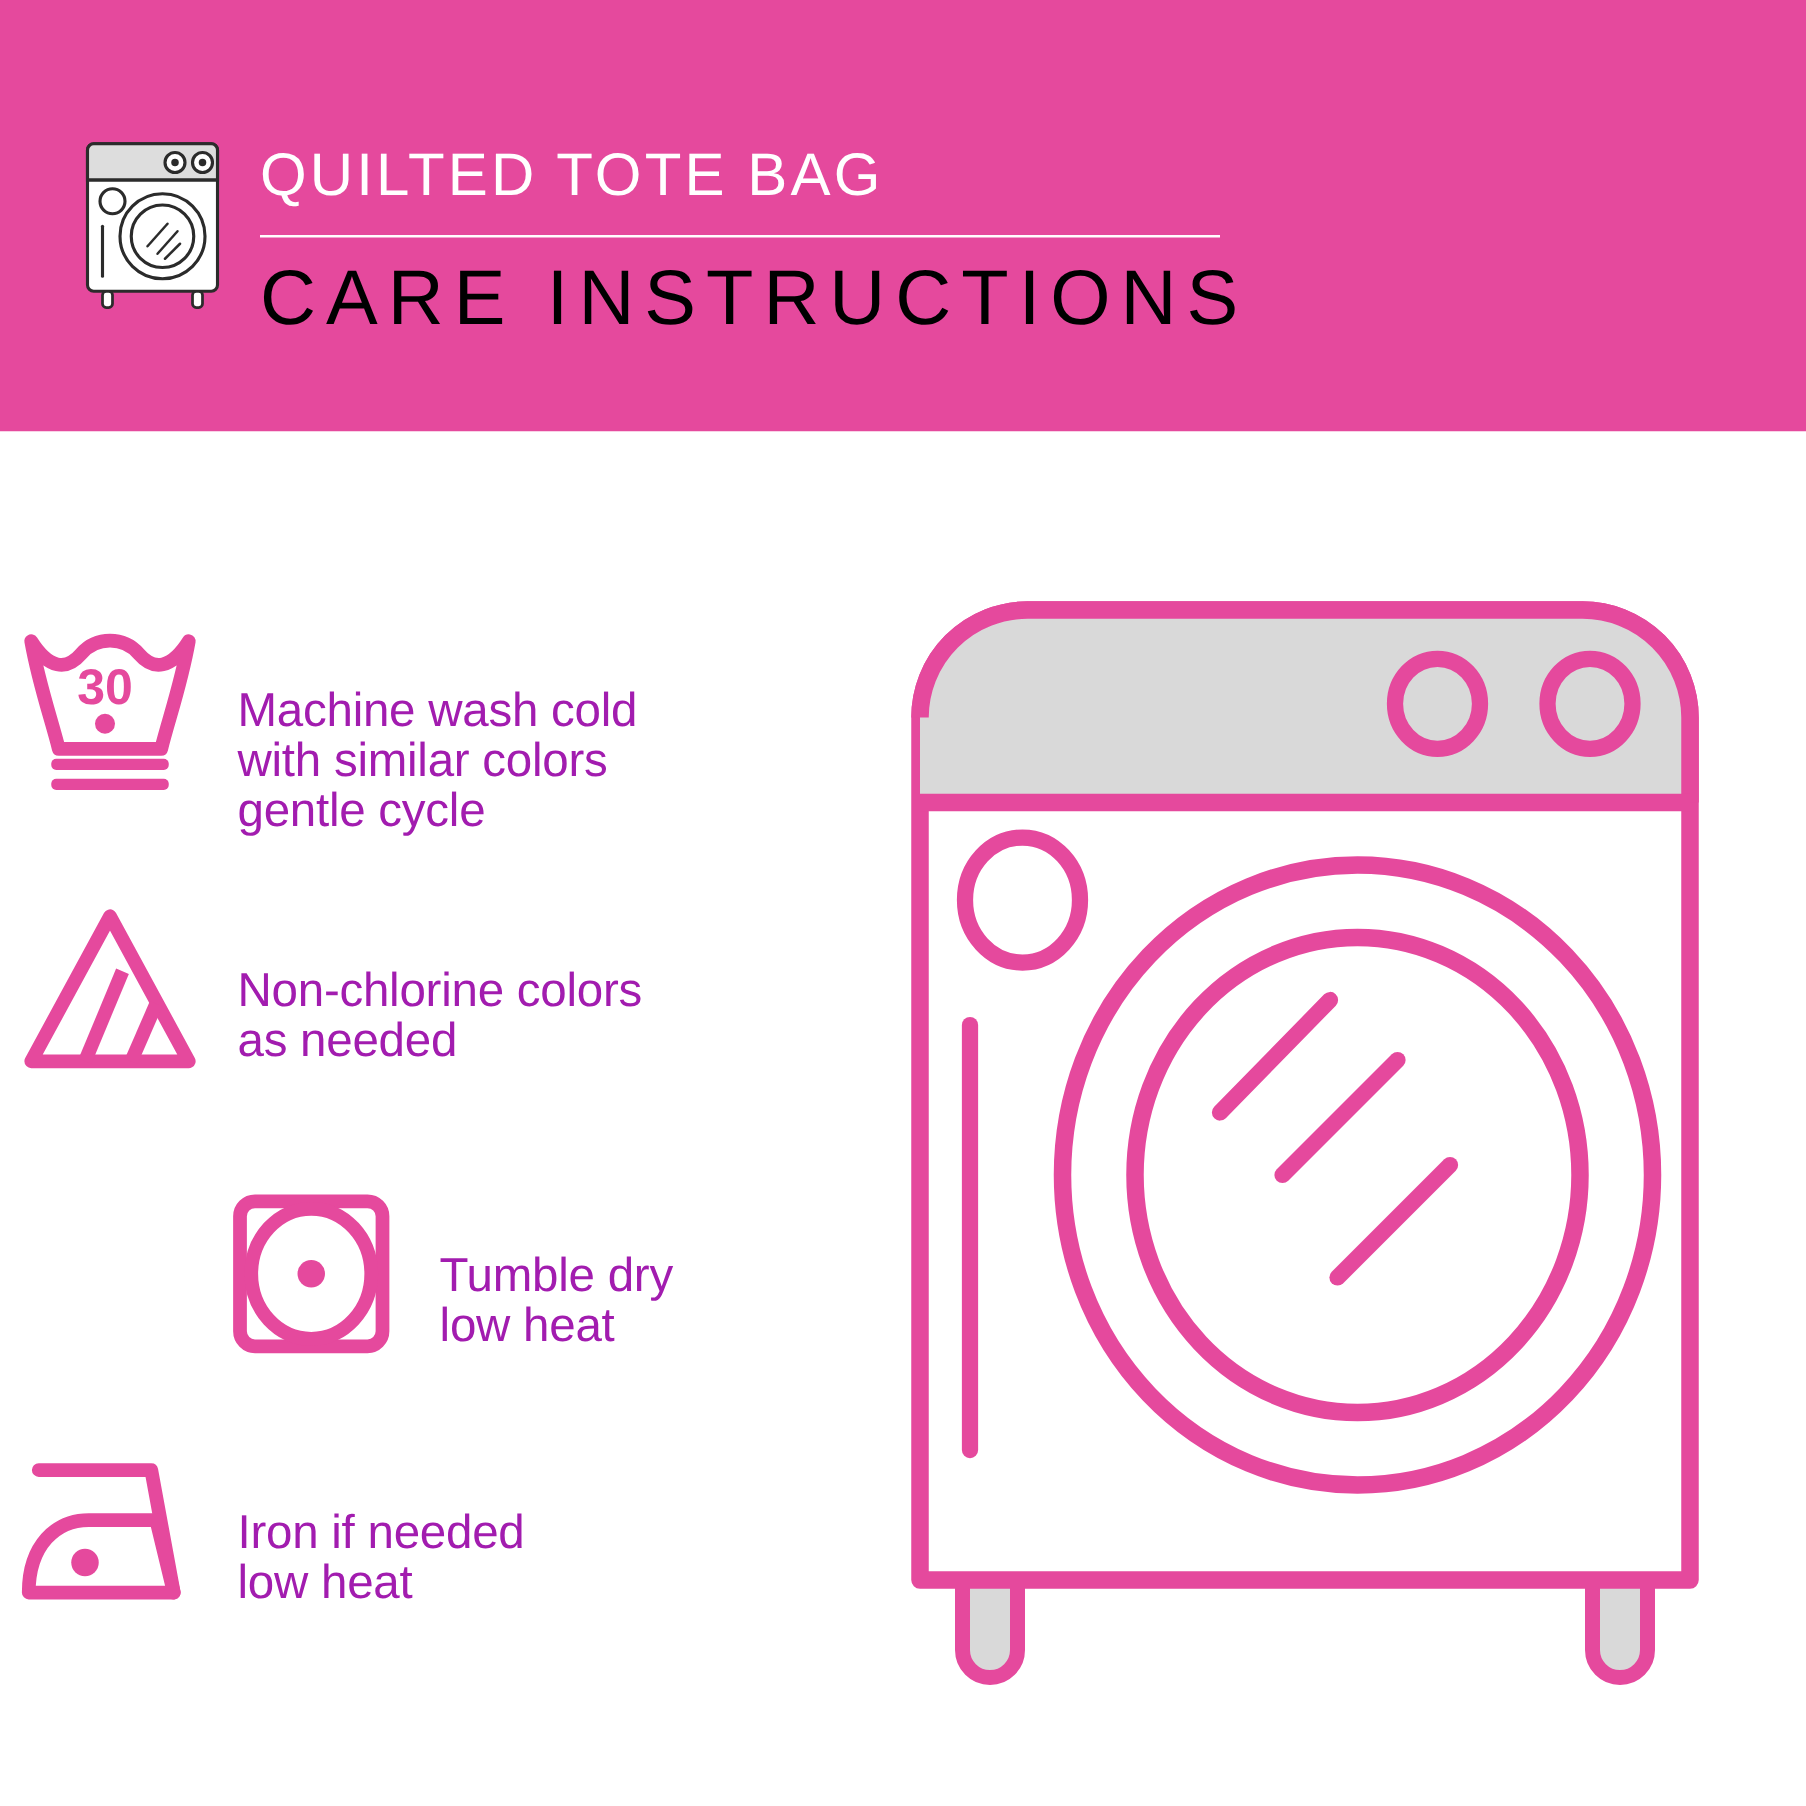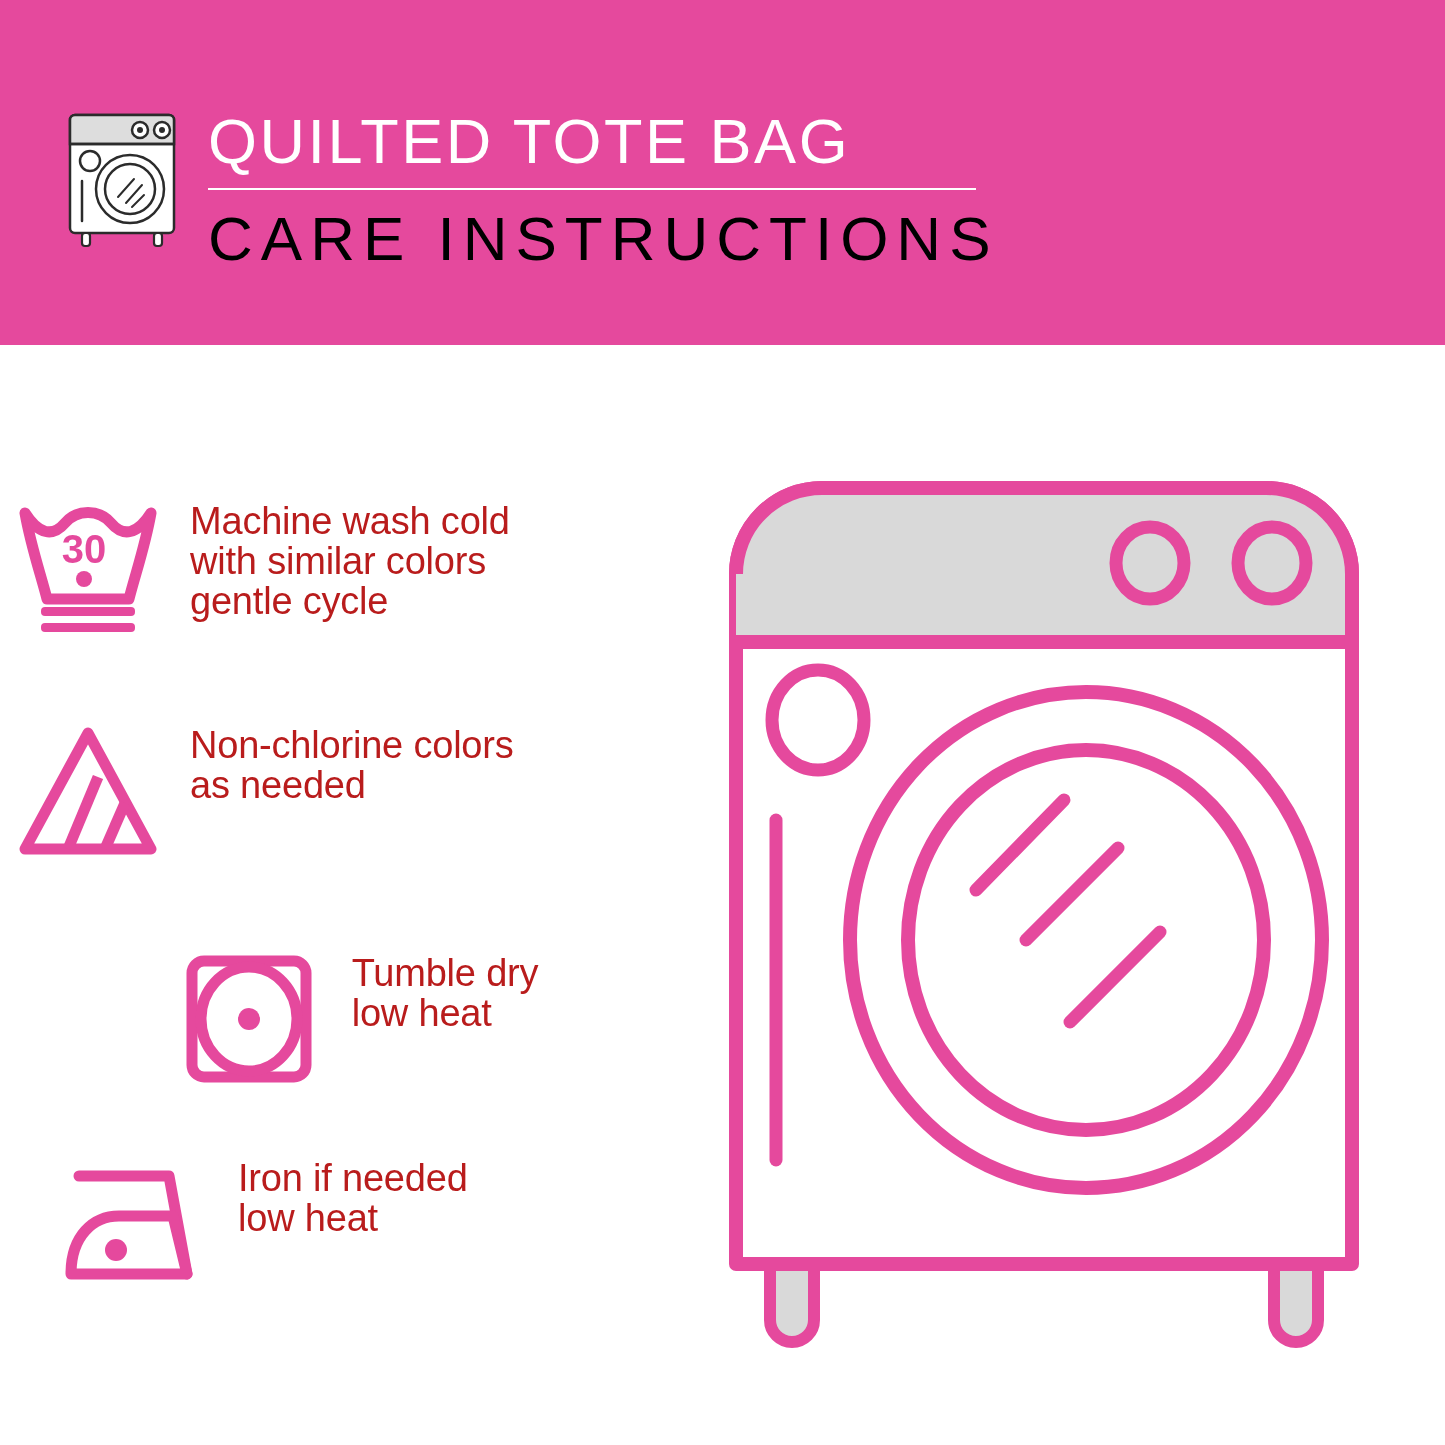--- a/index.html
+++ b/index.html
@@ -34,21 +34,21 @@
     width: 128px;
     height: 145px;
   }
   #header-text {
     position: absolute;
     left: 208px;
     top: 106px;
     width: 790px;
   }
   #title-main {
-    font-size: 63px;
+    font-size: 48px;
     line-height: 70px;
     color: #ffffff;
     font-weight: 400;
     letter-spacing: 2.5px;
     white-space: nowrap;
   }
   #title-rule {
     margin-top: 12px;
     width: 768px;
     height: 2px;
@@ -84,31 +84,32 @@
     width: 175px;
     min-width: 175px;
     display: flex;
     justify-content: center;
     align-items: flex-start;
     padding-top: 4px;
   }
   .care-text {
     font-size: 38px;
     line-height: 40px;
-    color: #b91c1c;
+    color: #a21caf;
     font-weight: 400;
     letter-spacing: -0.2px;
     padding-top: 8px;
+    margin-top: 48px;
   }
   .care-text div { white-space: nowrap; }
 
   #row-wash   { top: 148px; }
   #row-bleach { top: 372px; }
   #row-dry    { top: 600px; justify-content: center; }
-  #row-iron   { top: 805px; padding-left: 48px; }
+  #row-iron   { top: 805px; }
 
   
   #machine-illustration {
     position: absolute;
     left: 718px;
     top: 470px;
     width: 700px;
     height: 900px;
   }
 </style>

